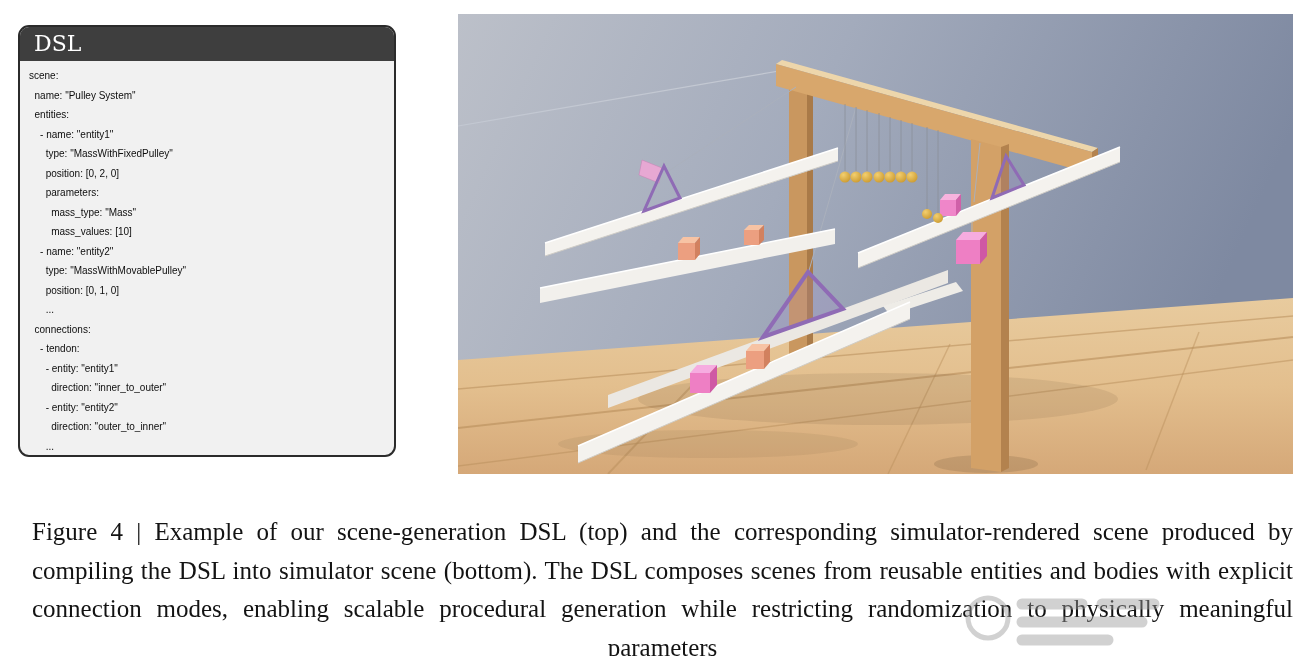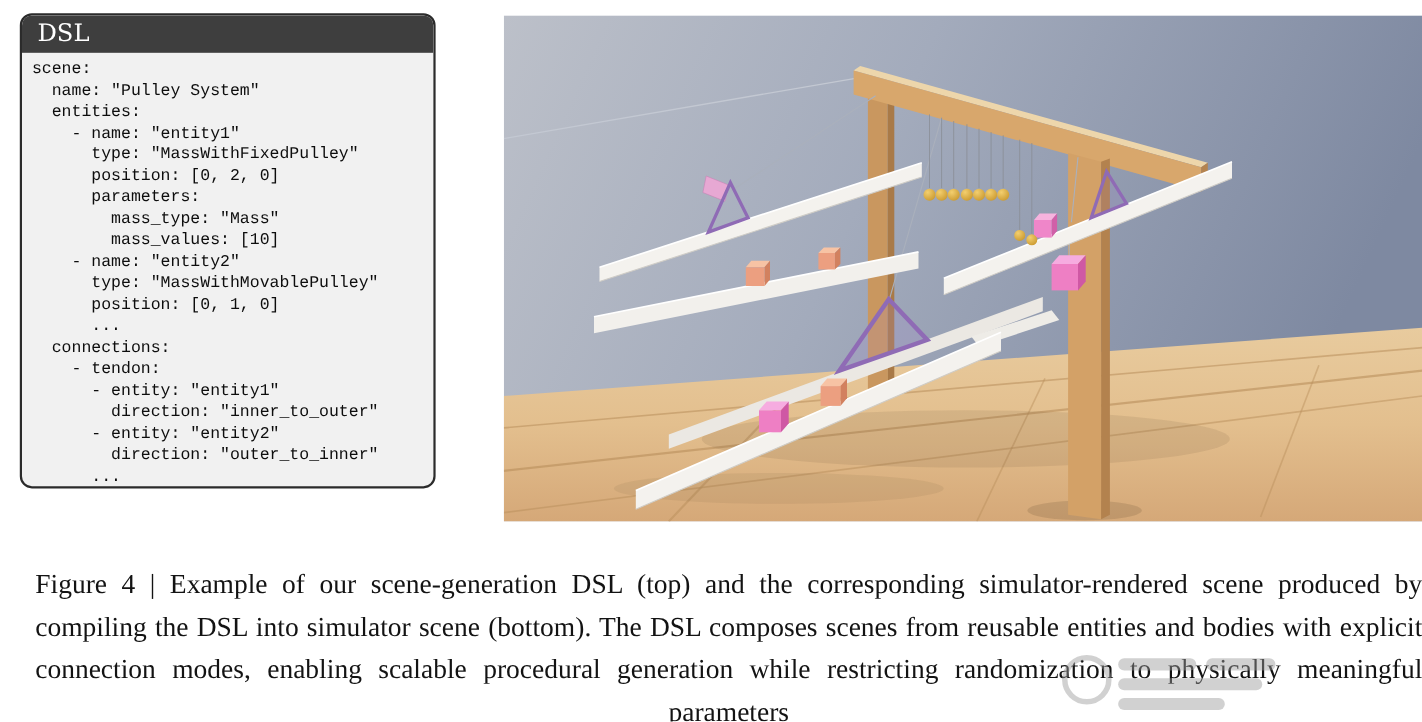--- a/index.html
+++ b/index.html
@@ -1,33 +1,33 @@
 <!DOCTYPE html>
 <html><head>
 <meta charset="utf-8">
 <style>
   html,body{margin:0;padding:0;background:#ffffff;}
   body{width:1293px;height:656px;overflow:hidden;}
   .page{position:relative;width:1293px;height:656px;background:#ffffff;font-family:"Liberation Serif",serif;}
 
   
   .code-card{
-    position:absolute;left:18px;top:12px;width:378px;height:432px;
+    position:absolute;left:18px;top:25px;width:378px;height:432px;
     background:#f1f1f1;border:2.5px solid #2b2b2b;border-radius:11px;
     overflow:hidden;box-sizing:border-box;
   }
   .code-header{
     background:#3e3e3e;color:#ffffff;
     font-family:"DejaVu Serif",serif;font-size:22px;line-height:32px;
     padding:1px 0 1px 14px;
   }
   .code-body{
     margin:0;padding:5px 6px 6px 9px;
-    font-family:Liberation Mono, monospace;
-    font-size:15px;line-height:19.5px;color:#0d0d0d;
+    font-family:Liberation Sans, sans-serif;
+    font-size:10px;line-height:19.5px;color:#0d0d0d;
     white-space:pre;
   }
 
   
   .scene{position:absolute;left:458px;top:14px;width:835px;height:460px;}
   .scene svg{display:block;}
 
   
   .caption{
     position:absolute;left:16px;top:497px;width:1261px;margin:16px;

